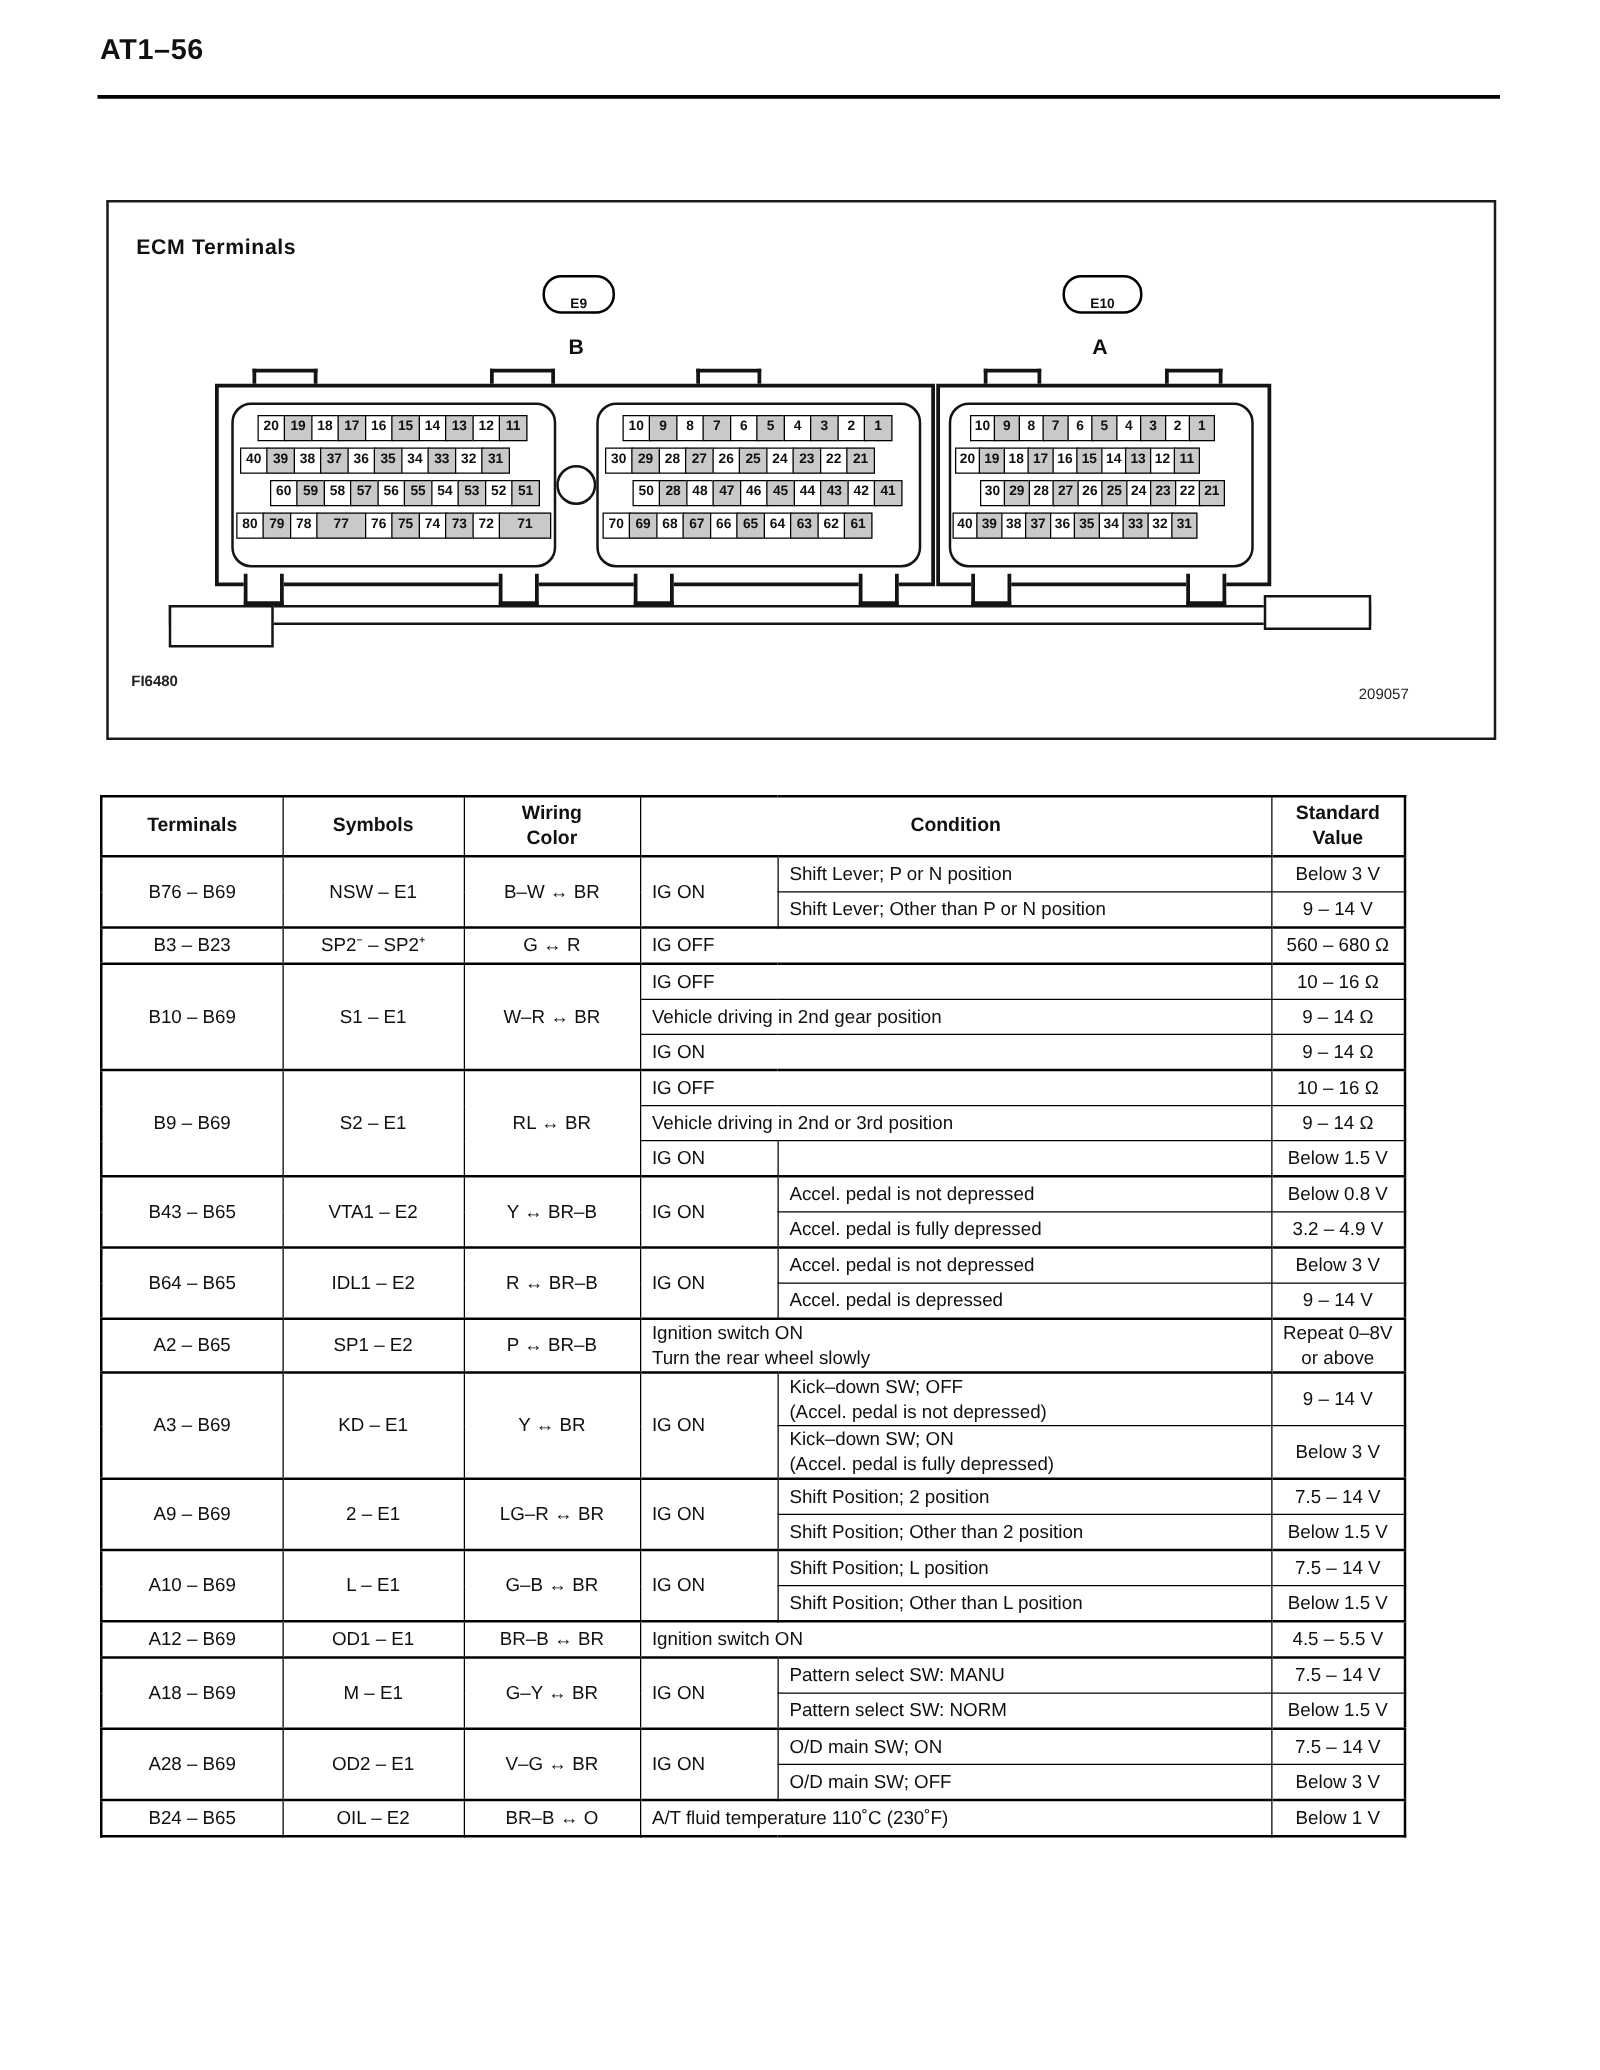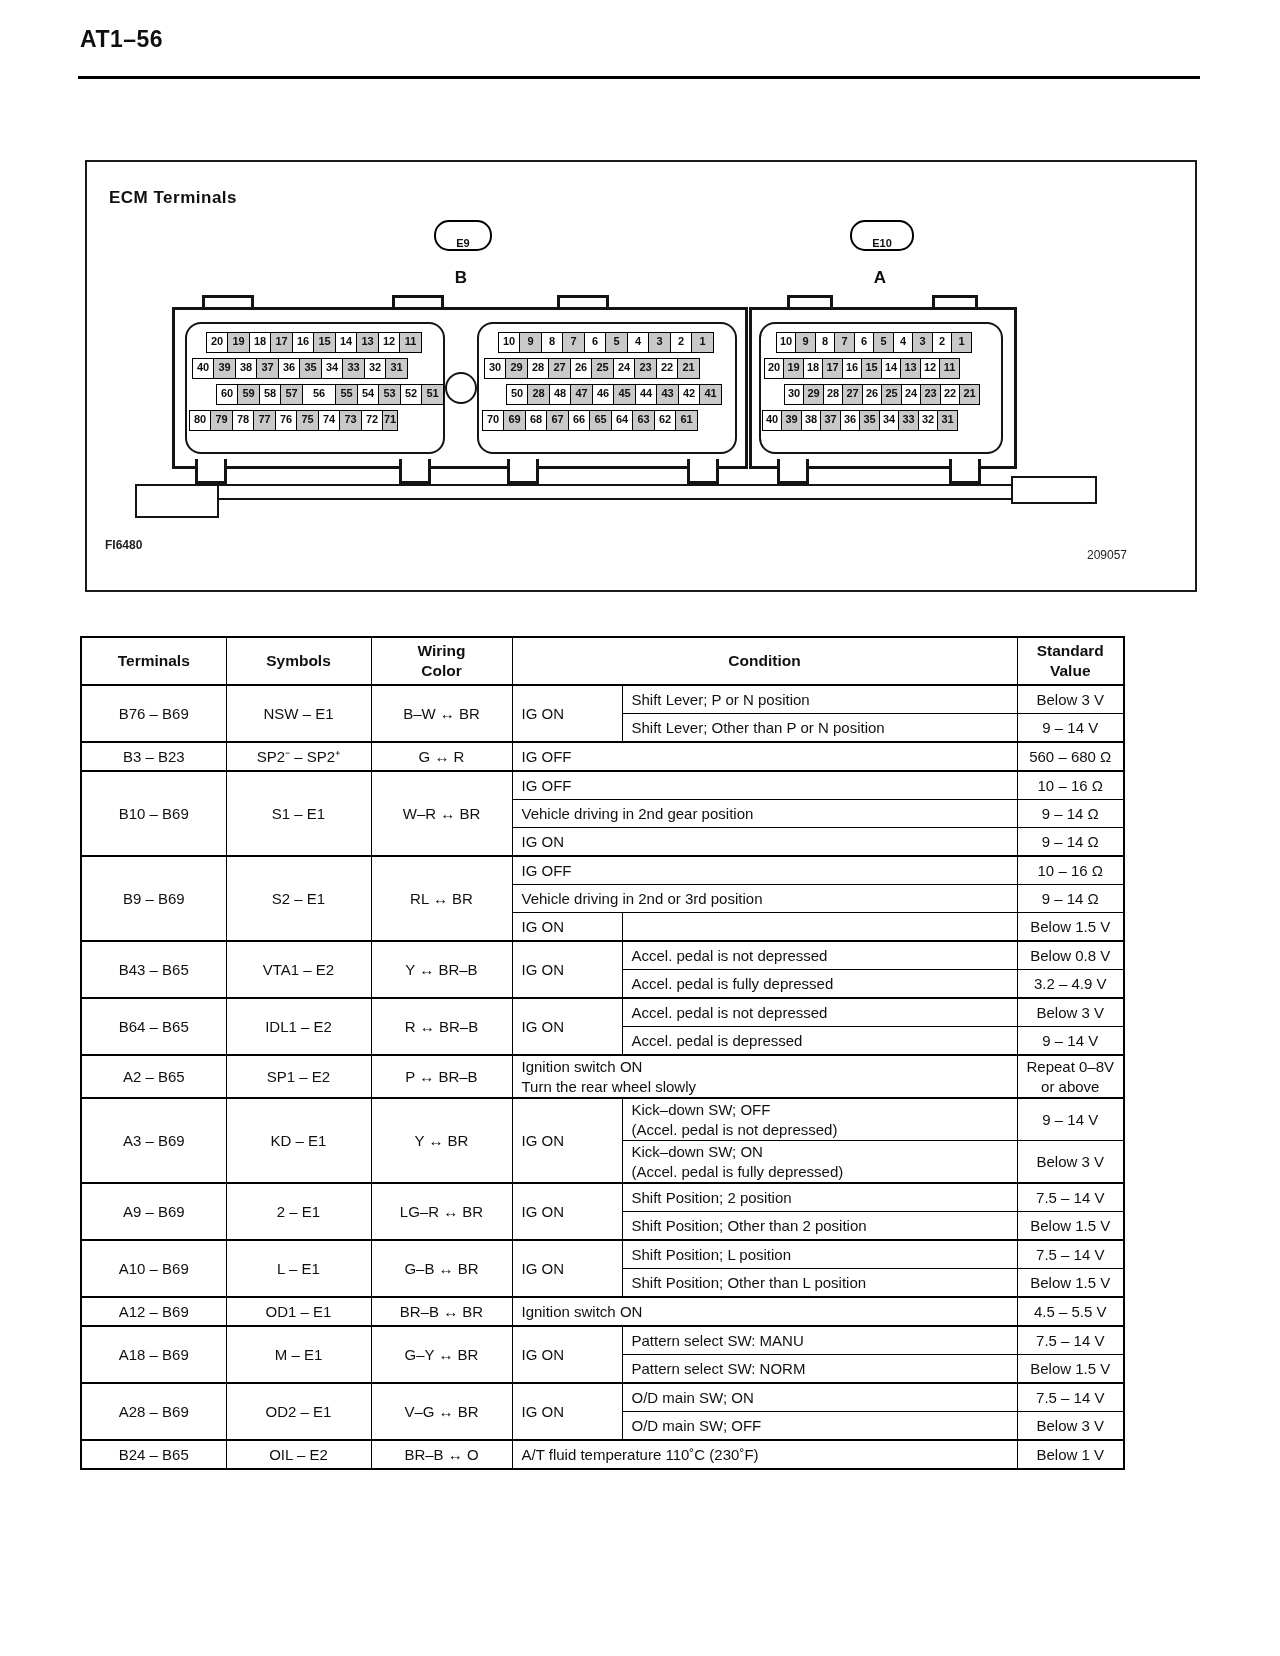--- a/index.html
+++ b/index.html
@@ -118,38 +118,38 @@
           <span class="pin" style="width: 23px;">34</span>
           <span class="pin pin-shade" style="width: 23px;">33</span>
           <span class="pin" style="width: 23px;">32</span>
           <span class="pin pin-shade" style="width: 23px;">31</span>
         </div>
         <div class="pin-row" style="left: 130px; top: 222px;">
           <span class="pin" style="width: 23px;">60</span>
           <span class="pin pin-shade" style="width: 23px;">59</span>
           <span class="pin" style="width: 23px;">58</span>
           <span class="pin pin-shade" style="width: 23px;">57</span>
-          <span class="pin" style="width: 35px;">56</span>
+          <span class="pin" style="width: 23px;">56</span>
           <span class="pin pin-shade" style="width: 23px;">55</span>
           <span class="pin" style="width: 23px;">54</span>
           <span class="pin pin-shade" style="width: 23px;">53</span>
           <span class="pin" style="width: 23px;">52</span>
           <span class="pin pin-shade" style="width: 23px;">51</span>
         </div>
         <div class="pin-row" style="left: 103px; top: 248px;">
           <span class="pin" style="width: 23px;">80</span>
           <span class="pin pin-shade" style="width: 23px;">79</span>
           <span class="pin" style="width: 23px;">78</span>
-          <span class="pin pin-shade" style="width: 23px;">77</span>
+          <span class="pin pin-shade" style="width: 40px;">77</span>
           <span class="pin" style="width: 23px;">76</span>
           <span class="pin pin-shade" style="width: 23px;">75</span>
           <span class="pin" style="width: 23px;">74</span>
           <span class="pin pin-shade" style="width: 23px;">73</span>
           <span class="pin" style="width: 23px;">72</span>
-          <span class="pin pin-shade" style="width: 16px;">71</span>
+          <span class="pin pin-shade" style="width: 42px;">71</span>
         </div>
         <div class="pin-row" style="left: 412px; top: 170px;">
           <span class="pin" style="width: 23px;">10</span>
           <span class="pin pin-shade" style="width: 23px;">9</span>
           <span class="pin" style="width: 23px;">8</span>
           <span class="pin pin-shade" style="width: 23px;">7</span>
           <span class="pin" style="width: 23px;">6</span>
           <span class="pin pin-shade" style="width: 23px;">5</span>
           <span class="pin" style="width: 23px;">4</span>
           <span class="pin pin-shade" style="width: 23px;">3</span>

